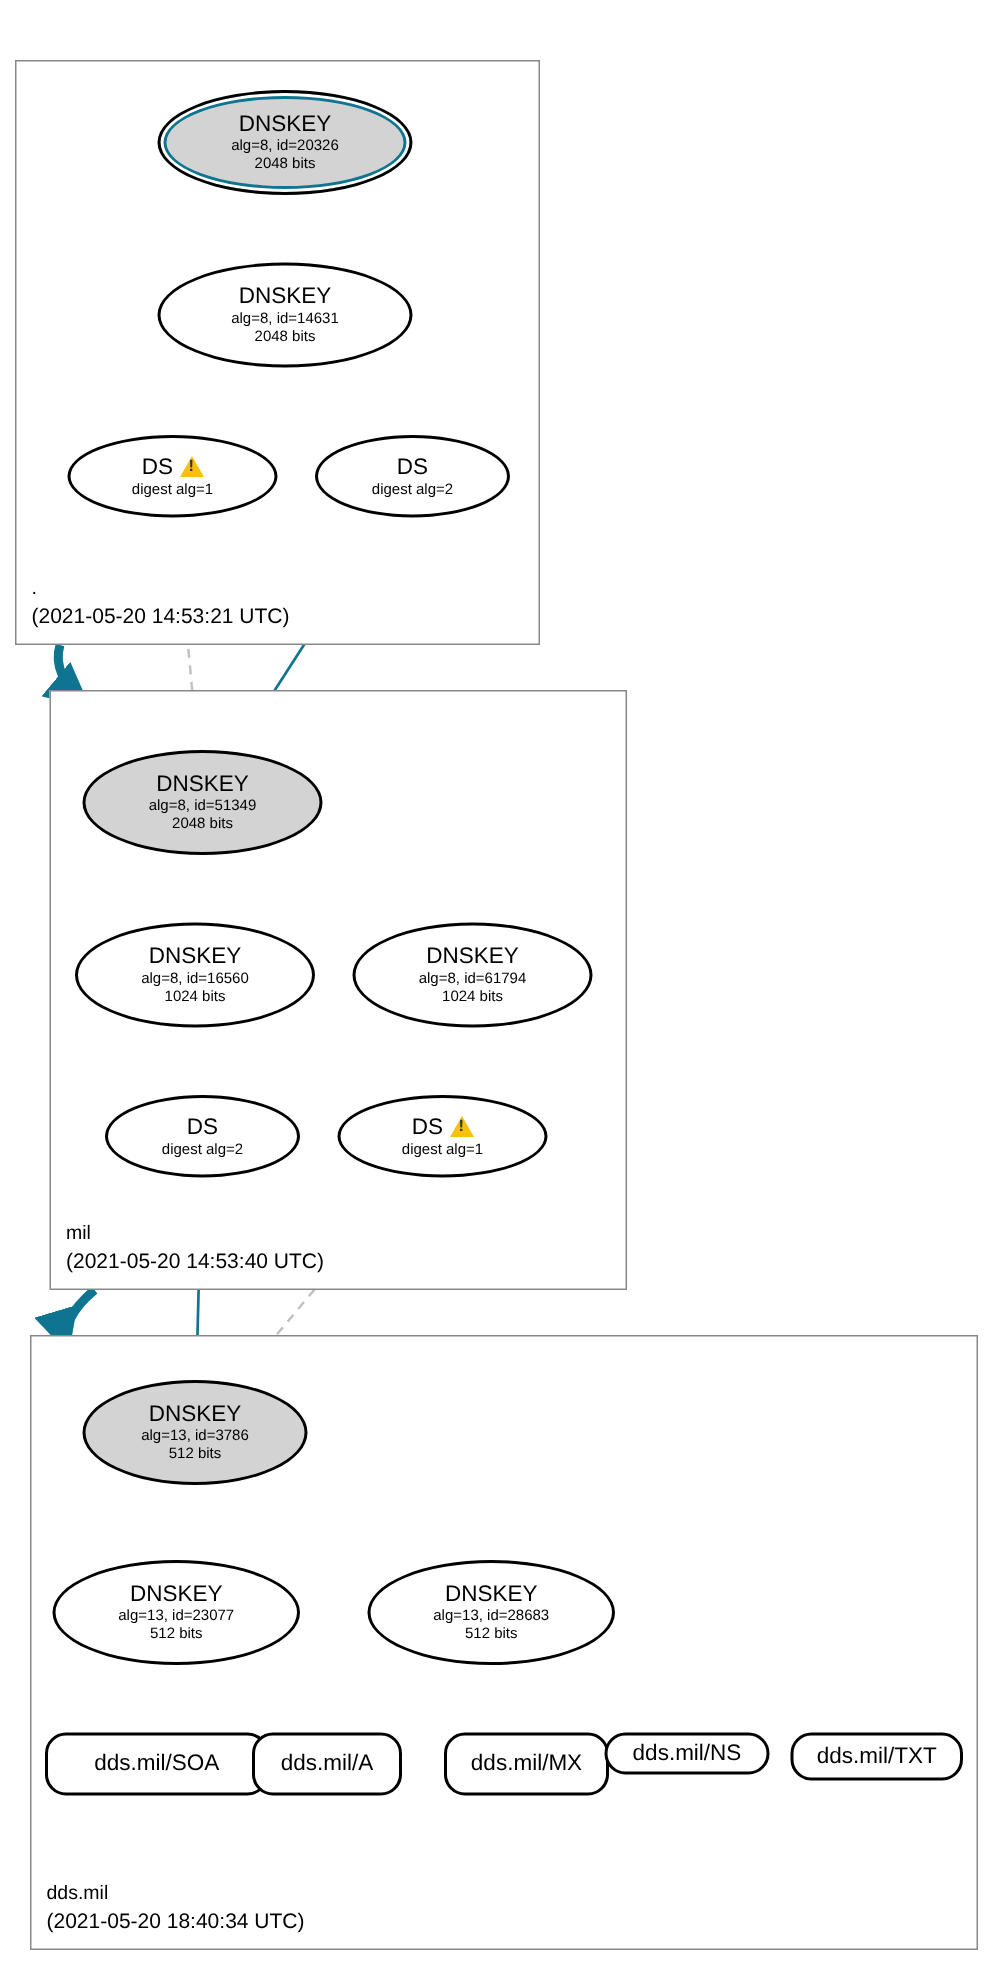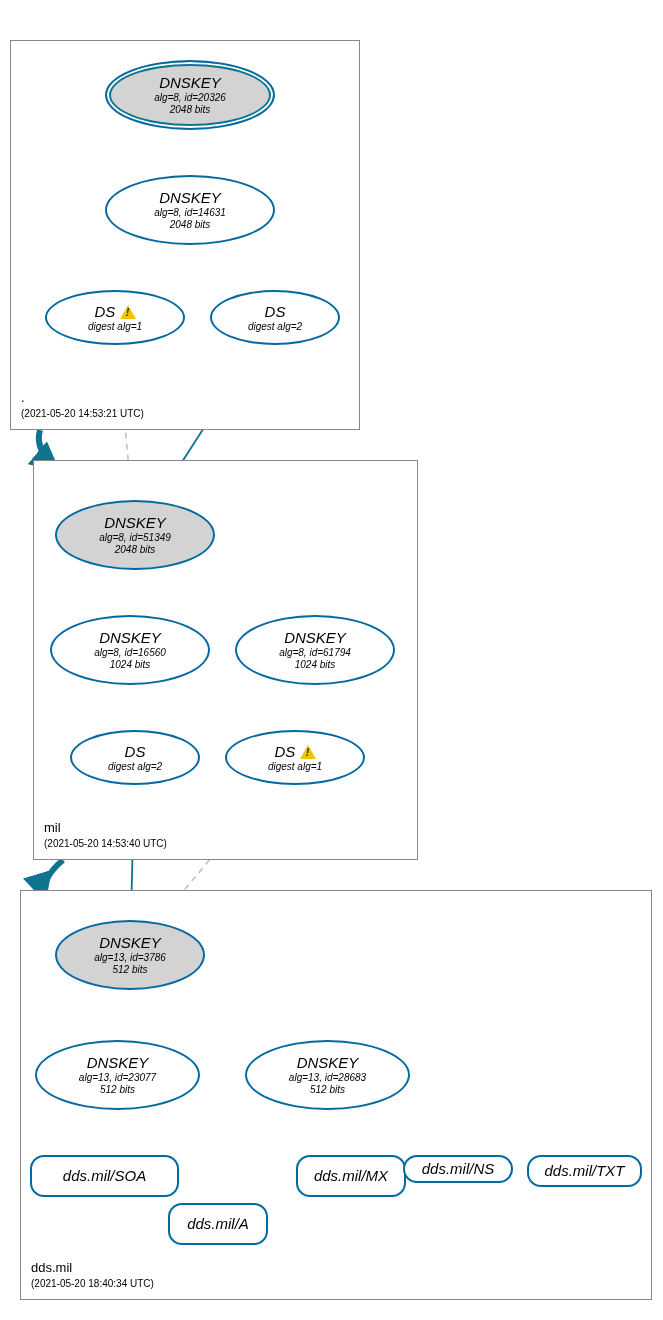--- a/index.html
+++ b/index.html
@@ -30,35 +30,34 @@
   }
   .zone-label {
     position: absolute;
     left: 10px;
     bottom: 8px;
     font-size: 13px;
     color: #000;
     line-height: 1.4;
   }
   .zone-label .ts {
-    font-size: 10px;
+    font-size: 14px;
   }
   .node {
     position: absolute;
-    border: 2px solid #0369a1;
+    border: 2px solid #000000;
     background: #ffffff;
     text-align: center;
     box-sizing: border-box;
     display: flex;
     flex-direction: column;
     align-items: center;
     justify-content: center;
     line-height: 1.2;
     padding: 4px 6px;
-    font-style: italic;
   }
   .node.ellipse {
     border-radius: 50%;
   }
   .node.filled {
     background: #d3d3d3;
   }
   .node.rrect {
     border-radius: 14px;
   }
@@ -230,21 +229,21 @@
 
   <div id="dds_dnskey_28683" class="node ellipse" style="left:245px; top:1040px; width:165px; height:70px;">
     <span class="title">DNSKEY</span>
     <span class="sub">alg=13, id=28683</span>
     <span class="sub">512 bits</span>
   </div>
 
   <div id="rr_dds_soa" class="node rrect" style="left:30px; top:1155px; width:149px; height:42px;">
     <span class="title">dds.mil/SOA</span>
   </div>
-  <div id="rr_dds_a" class="node rrect" style="left:168px; top:1155px; width:100px; height:42px;margin-top:48px;">
+  <div id="rr_dds_a" class="node rrect" style="left:168px; top:1155px; width:100px; height:42px;">
     <span class="title">dds.mil/A</span>
   </div>
   <div id="rr_dds_mx" class="node rrect" style="left:296px; top:1155px; width:110px; height:42px;">
     <span class="title">dds.mil/MX</span>
   </div>
   <div id="rr_dds_ns" class="node rrect" style="left:403px; top:1155px; width:110px; height:28px;border-radius:17px;">
     <span class="title">dds.mil/NS</span>
   </div>
   <div id="rr_dds_txt" class="node rrect" style="left:527px; top:1155px; width:115px; height:32px;">
     <span class="title">dds.mil/TXT</span>

